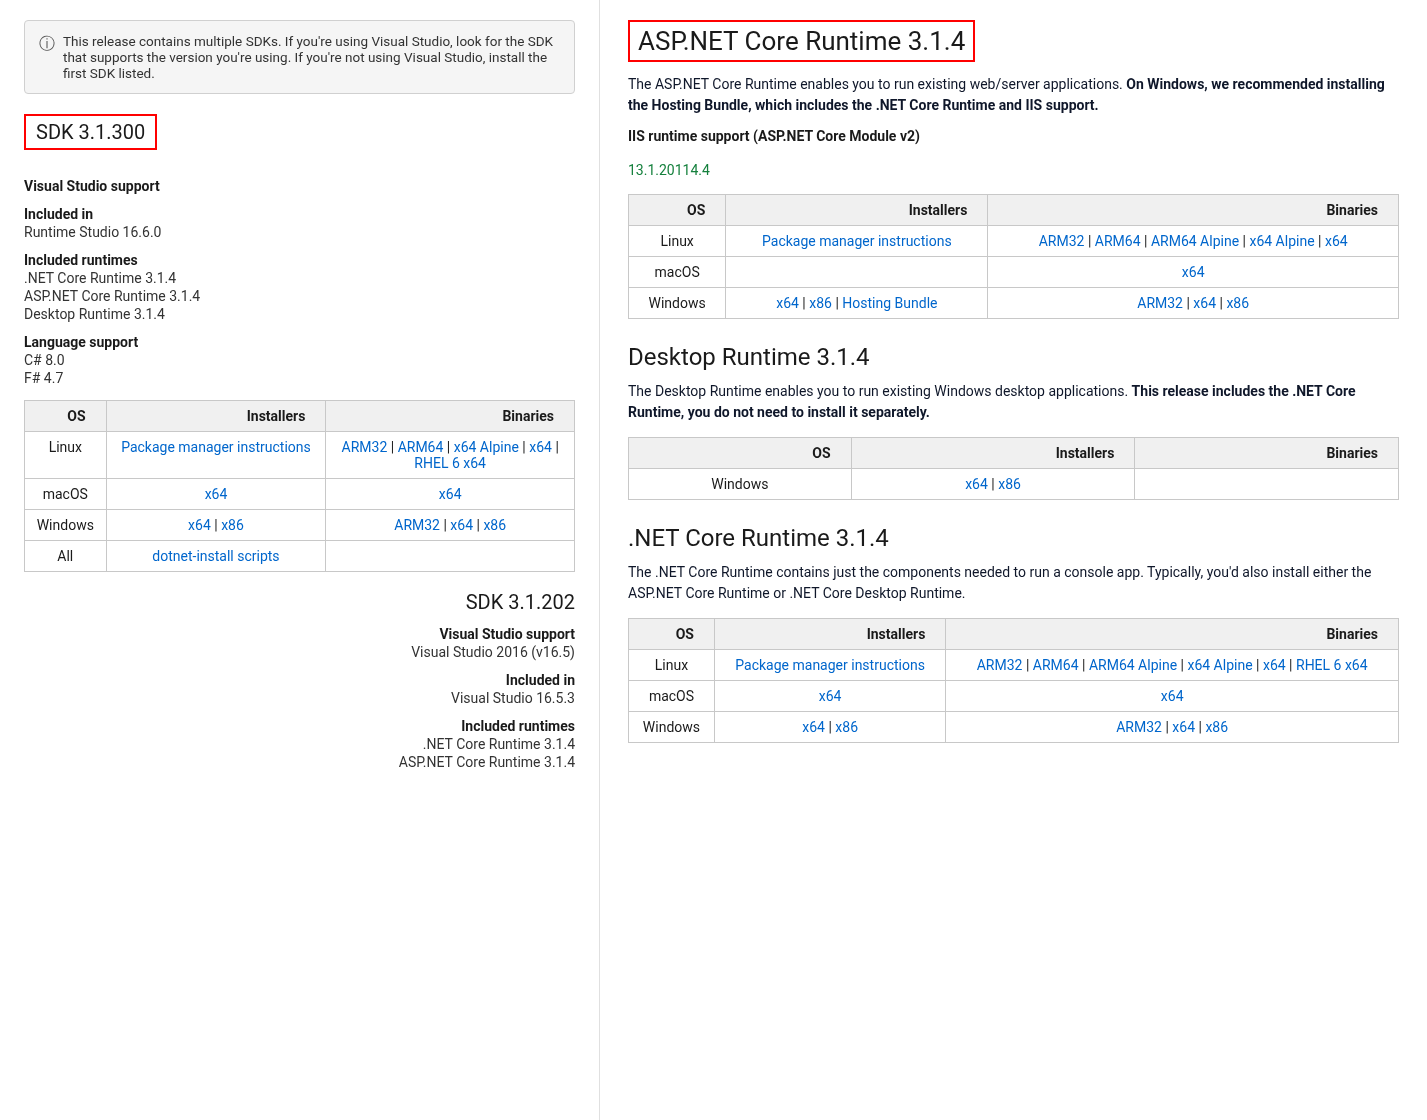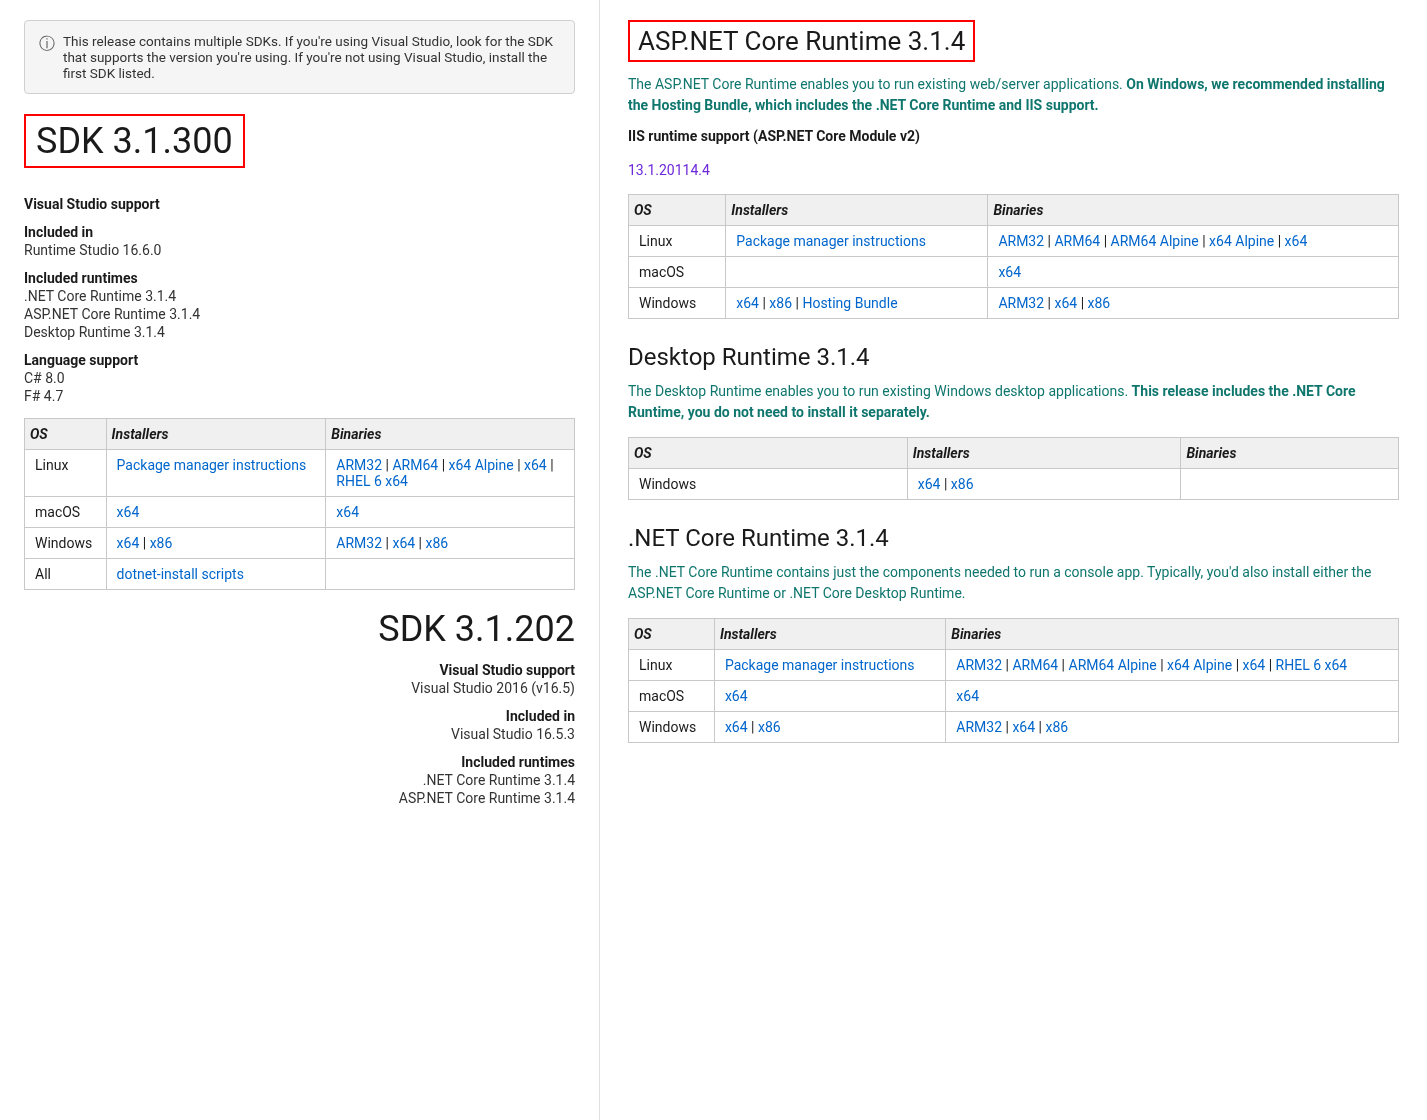--- a/index.html
+++ b/index.html
@@ -40,21 +40,21 @@
       flex-shrink: 0;
       margin-top: 1px;
     }
     .sdk-title-box {
       border: 2px solid red;
       display: inline-block;
       padding: 4px 10px;
       margin-bottom: 16px;
     }
     .sdk-title {
-      font-size: 36px;
+      font-size: 20px;
       font-weight: 400;
       color: #1a1a1a;
     }
     .section-label {
       font-weight: 700;
       font-size: 14px;
       margin-bottom: 2px;
       margin-top: 12px;
     }
     .section-value {
@@ -67,29 +67,29 @@
       margin-bottom: 14px;
     }
     table {
       border-collapse: collapse;
       width: 100%;
       font-size: 14px;
     }
     th {
       background: #f0f0f0;
       border: 1px solid #c8c8c8;
-      padding: 7px 5px;
-      text-align: left;
+      padding: 7px 20px;
+      text-align: right;
       font-weight: 700;
-      font-style: italic;
     }
     td {
       border: 1px solid #c8c8c8;
       padding: 7px 10px;
       vertical-align: top;
+      text-align: center;
     }
     a {
       color: #0066cc;
       text-decoration: none;
     }
     .section-divider {
       margin-top: 18px;
       text-align: right;
     }
     
@@ -99,32 +99,32 @@
       padding: 4px 8px;
       margin-bottom: 12px;
     }
     .main-section-title {
       font-size: 26px;
       font-weight: 400;
       color: #1a1a1a;
     }
     .description-text {
       font-size: 14px;
-      color: #0f766e;
+      color: #0f172a;
       margin-bottom: 12px;
       line-height: 1.5;
     }
     .iis-label {
       font-weight: 700;
       font-size: 14px;
       margin-bottom: 18px;
     }
     .iis-version {
       font-size: 14px;
-      color: #6d28d9;
+      color: #15803d;
       margin-bottom: 16px;
     }
     .section-heading-2 {
       font-size: 24px;
       font-weight: 400;
       color: #1a1a1a;
       margin-top: 24px;
       margin-bottom: 10px;
     }
     .section-heading-3 {

